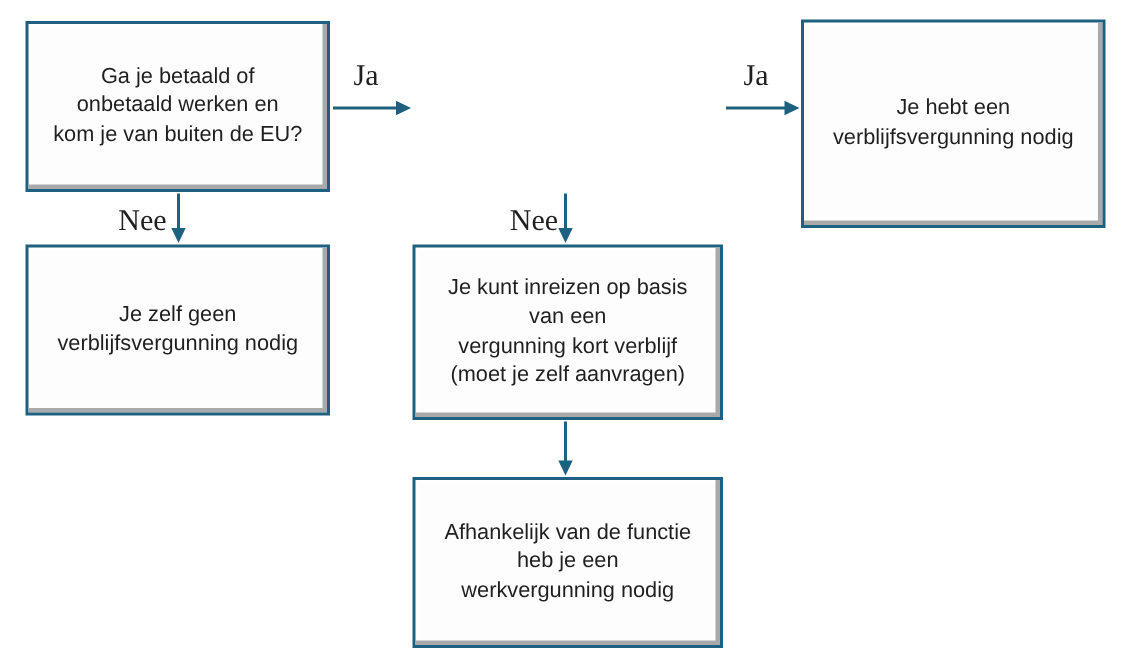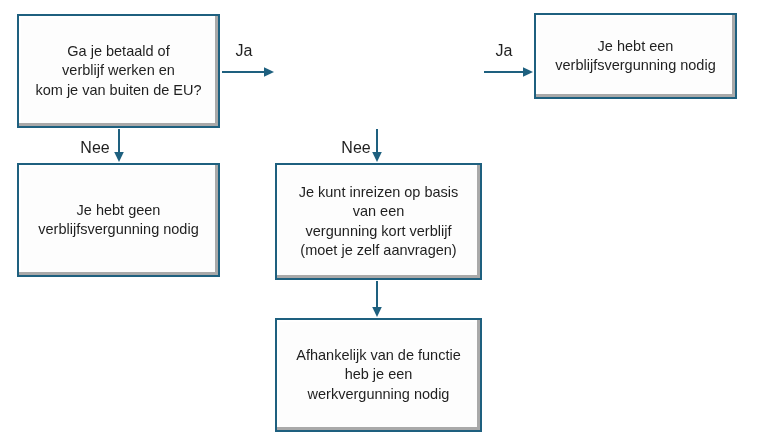--- a/index.html
+++ b/index.html
@@ -36,24 +36,25 @@
     padding: 4px 6px;
   }
   .node-text {
     white-space: pre-line;
     font-size: 14.5px;
     line-height: 1.32;
     color: var(--text, #1f1f1f);
   }
   .edge-label {
     position: absolute;
-    font-size: 16px;
+    font-size: 20px;
     color: var(--text, #1f1f1f);
     transform: translate(-50%, -50%);
     white-space: nowrap;
+    font-family: Liberation Serif, serif;
   }
 </style>
 </head>
 <body>
 
 <div class="canvas">
 
   <svg class="arrows" viewBox="0 0 758 439">
 
     <g>
@@ -77,32 +78,32 @@
     </g>
 
     <g>
       <line x1="377" y1="281" x2="377" y2="308" stroke="var(--arrow, #1e607f)" stroke-width="2"></line>
       <polygon points="377,317 372.2,307 381.8,307" fill="var(--arrow, #1e607f)"></polygon>
     </g>
   </svg>
 
   <div class="node" style="left:17px; top:14px; width:203px; height:114px;">
     <span class="node-text">Ga je betaald of
-verblijf werken en
+onbetaald werken en
 kom je van buiten de EU?</span>
   </div>
 
 
-  <div class="node" style="left:534px; top:13px; width:203px; height:86px;">
+  <div class="node" style="left:534px; top:13px; width:203px; height:139px;">
     <span class="node-text">Je hebt een
 verblijfsvergunning nodig</span>
   </div>
 
   <div class="node" style="left:17px; top:163px; width:203px; height:114px;">
-    <span class="node-text">Je hebt geen
+    <span class="node-text">Je zelf geen
 verblijfsvergunning nodig</span>
   </div>
 
   <div class="node" style="left:275px; top:318px; width:207px; height:114px;">
     <span class="node-text">Afhankelijk van de functie
 heb je een
 werkvergunning nodig</span>
   </div>
 
   <div class="node" style="left:275px; top:163px; width:207px; height:117px;">

